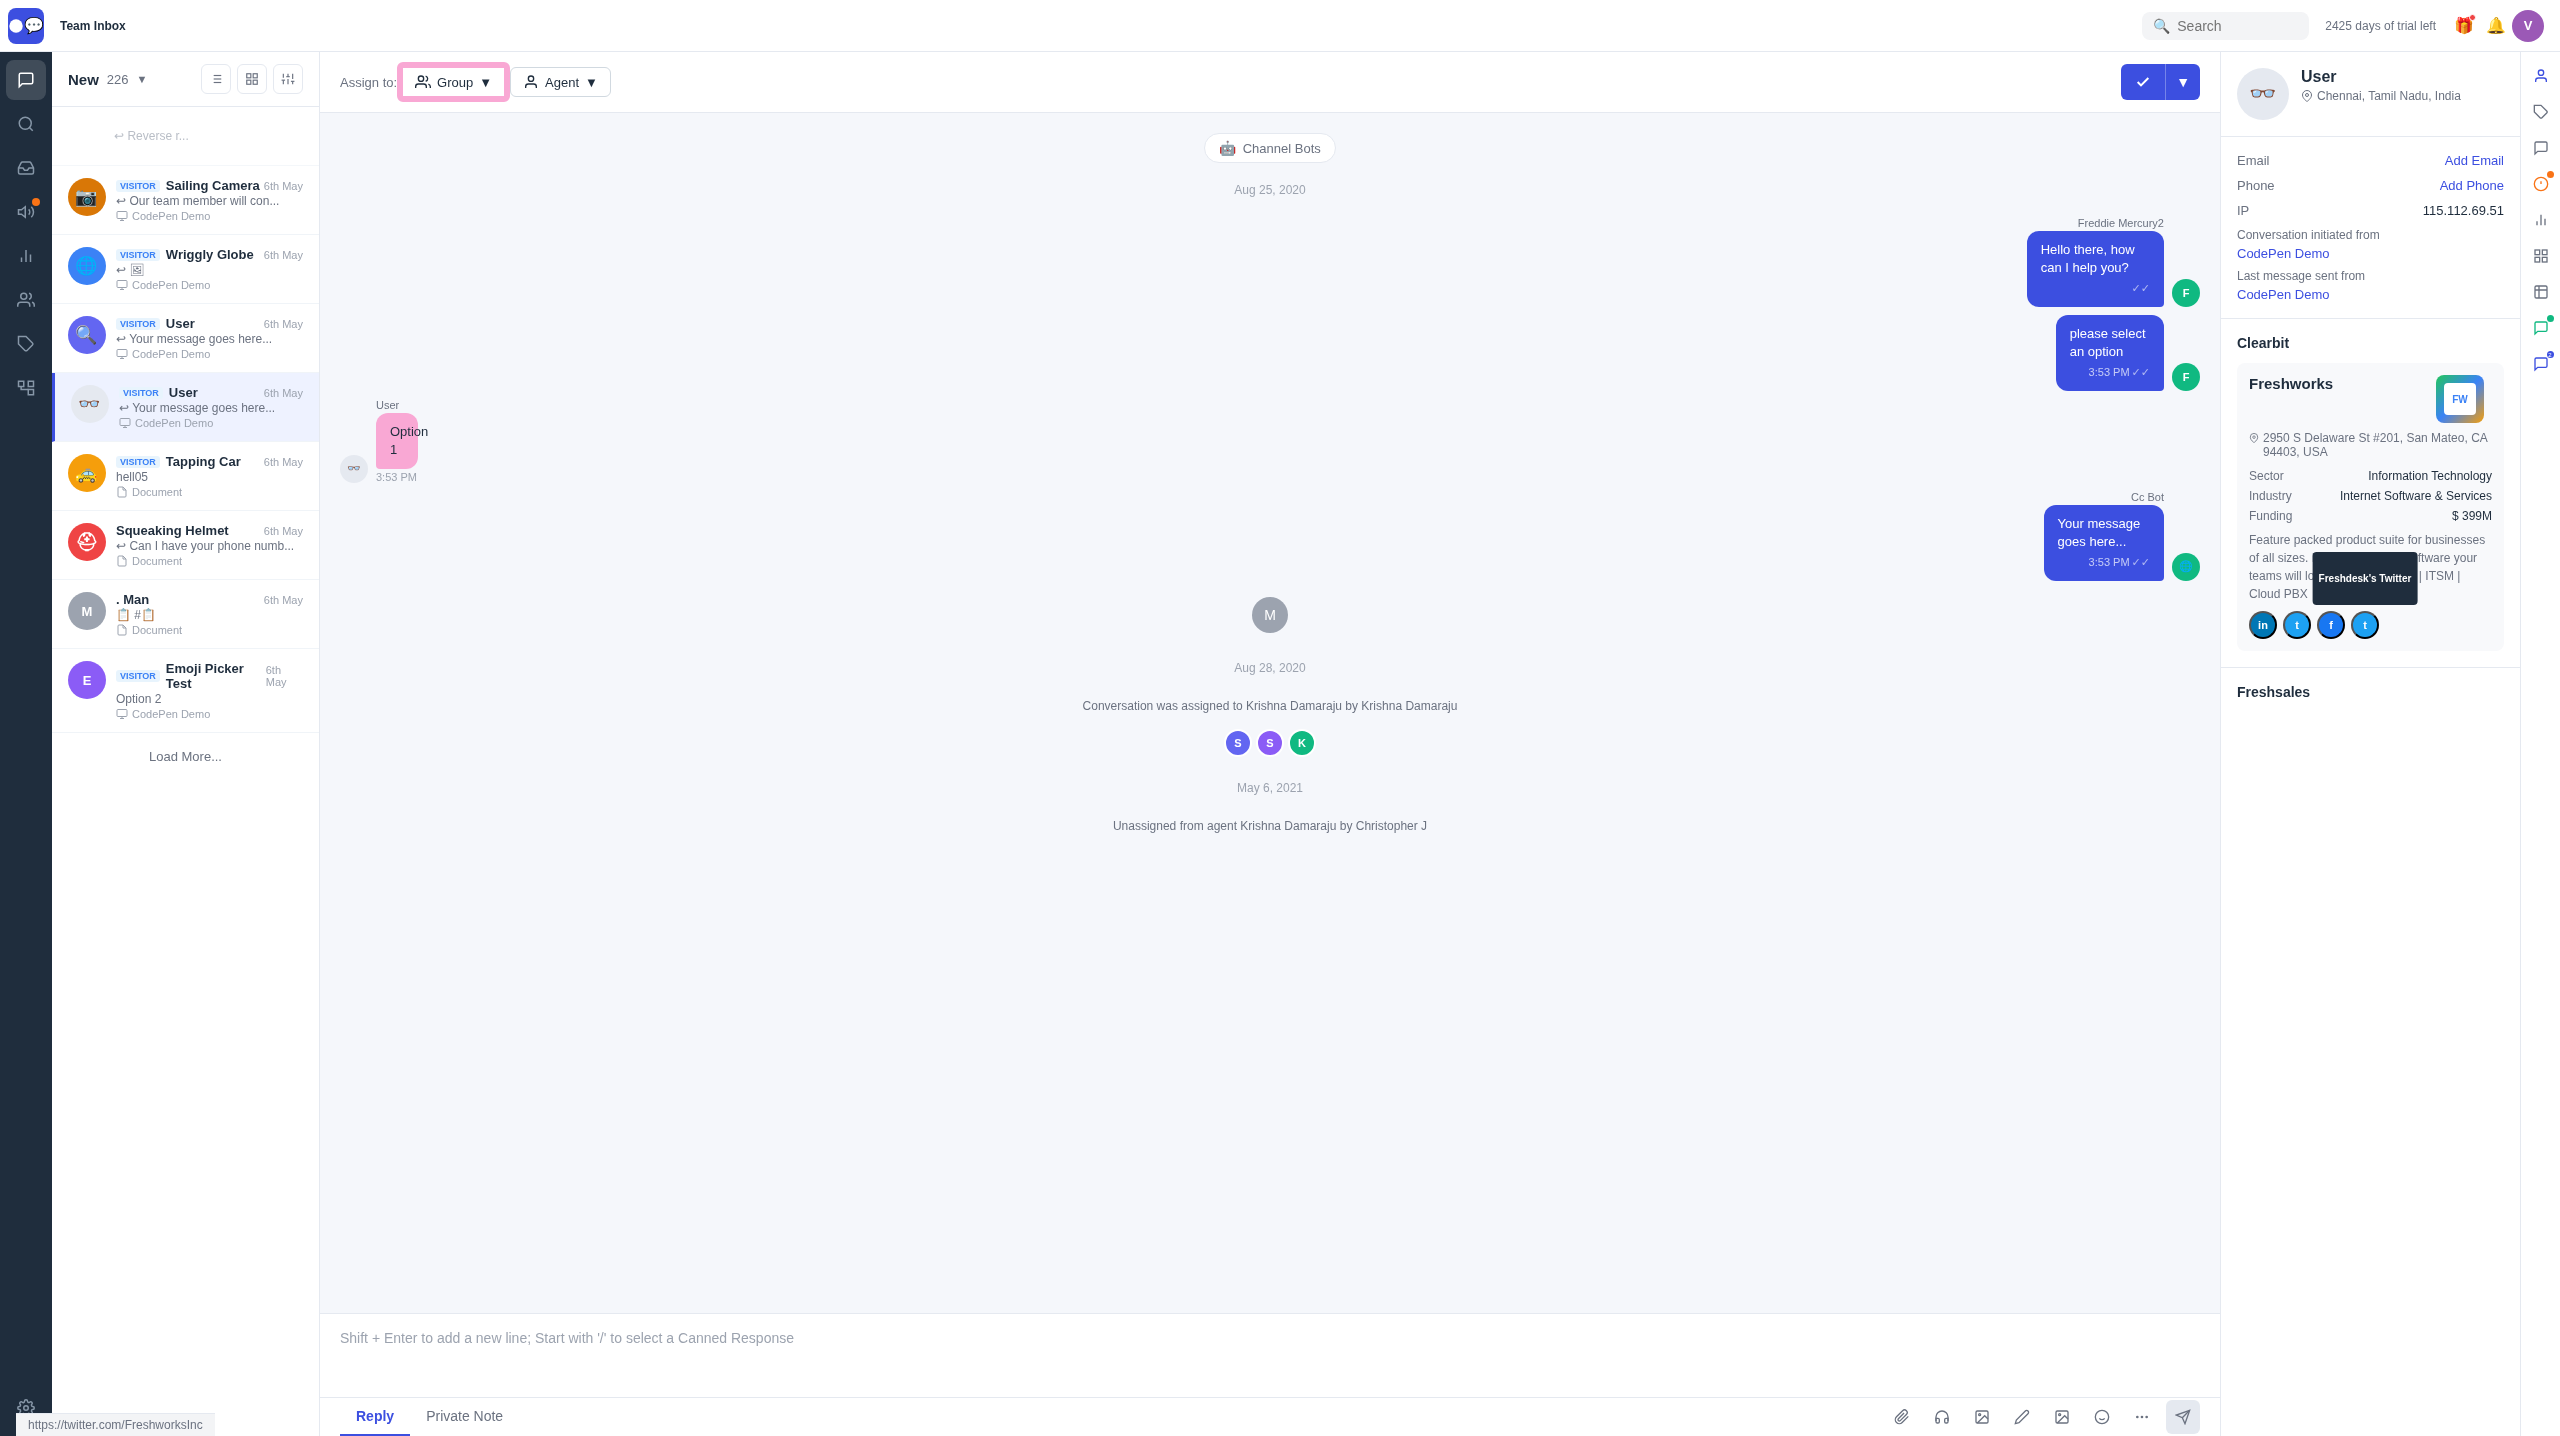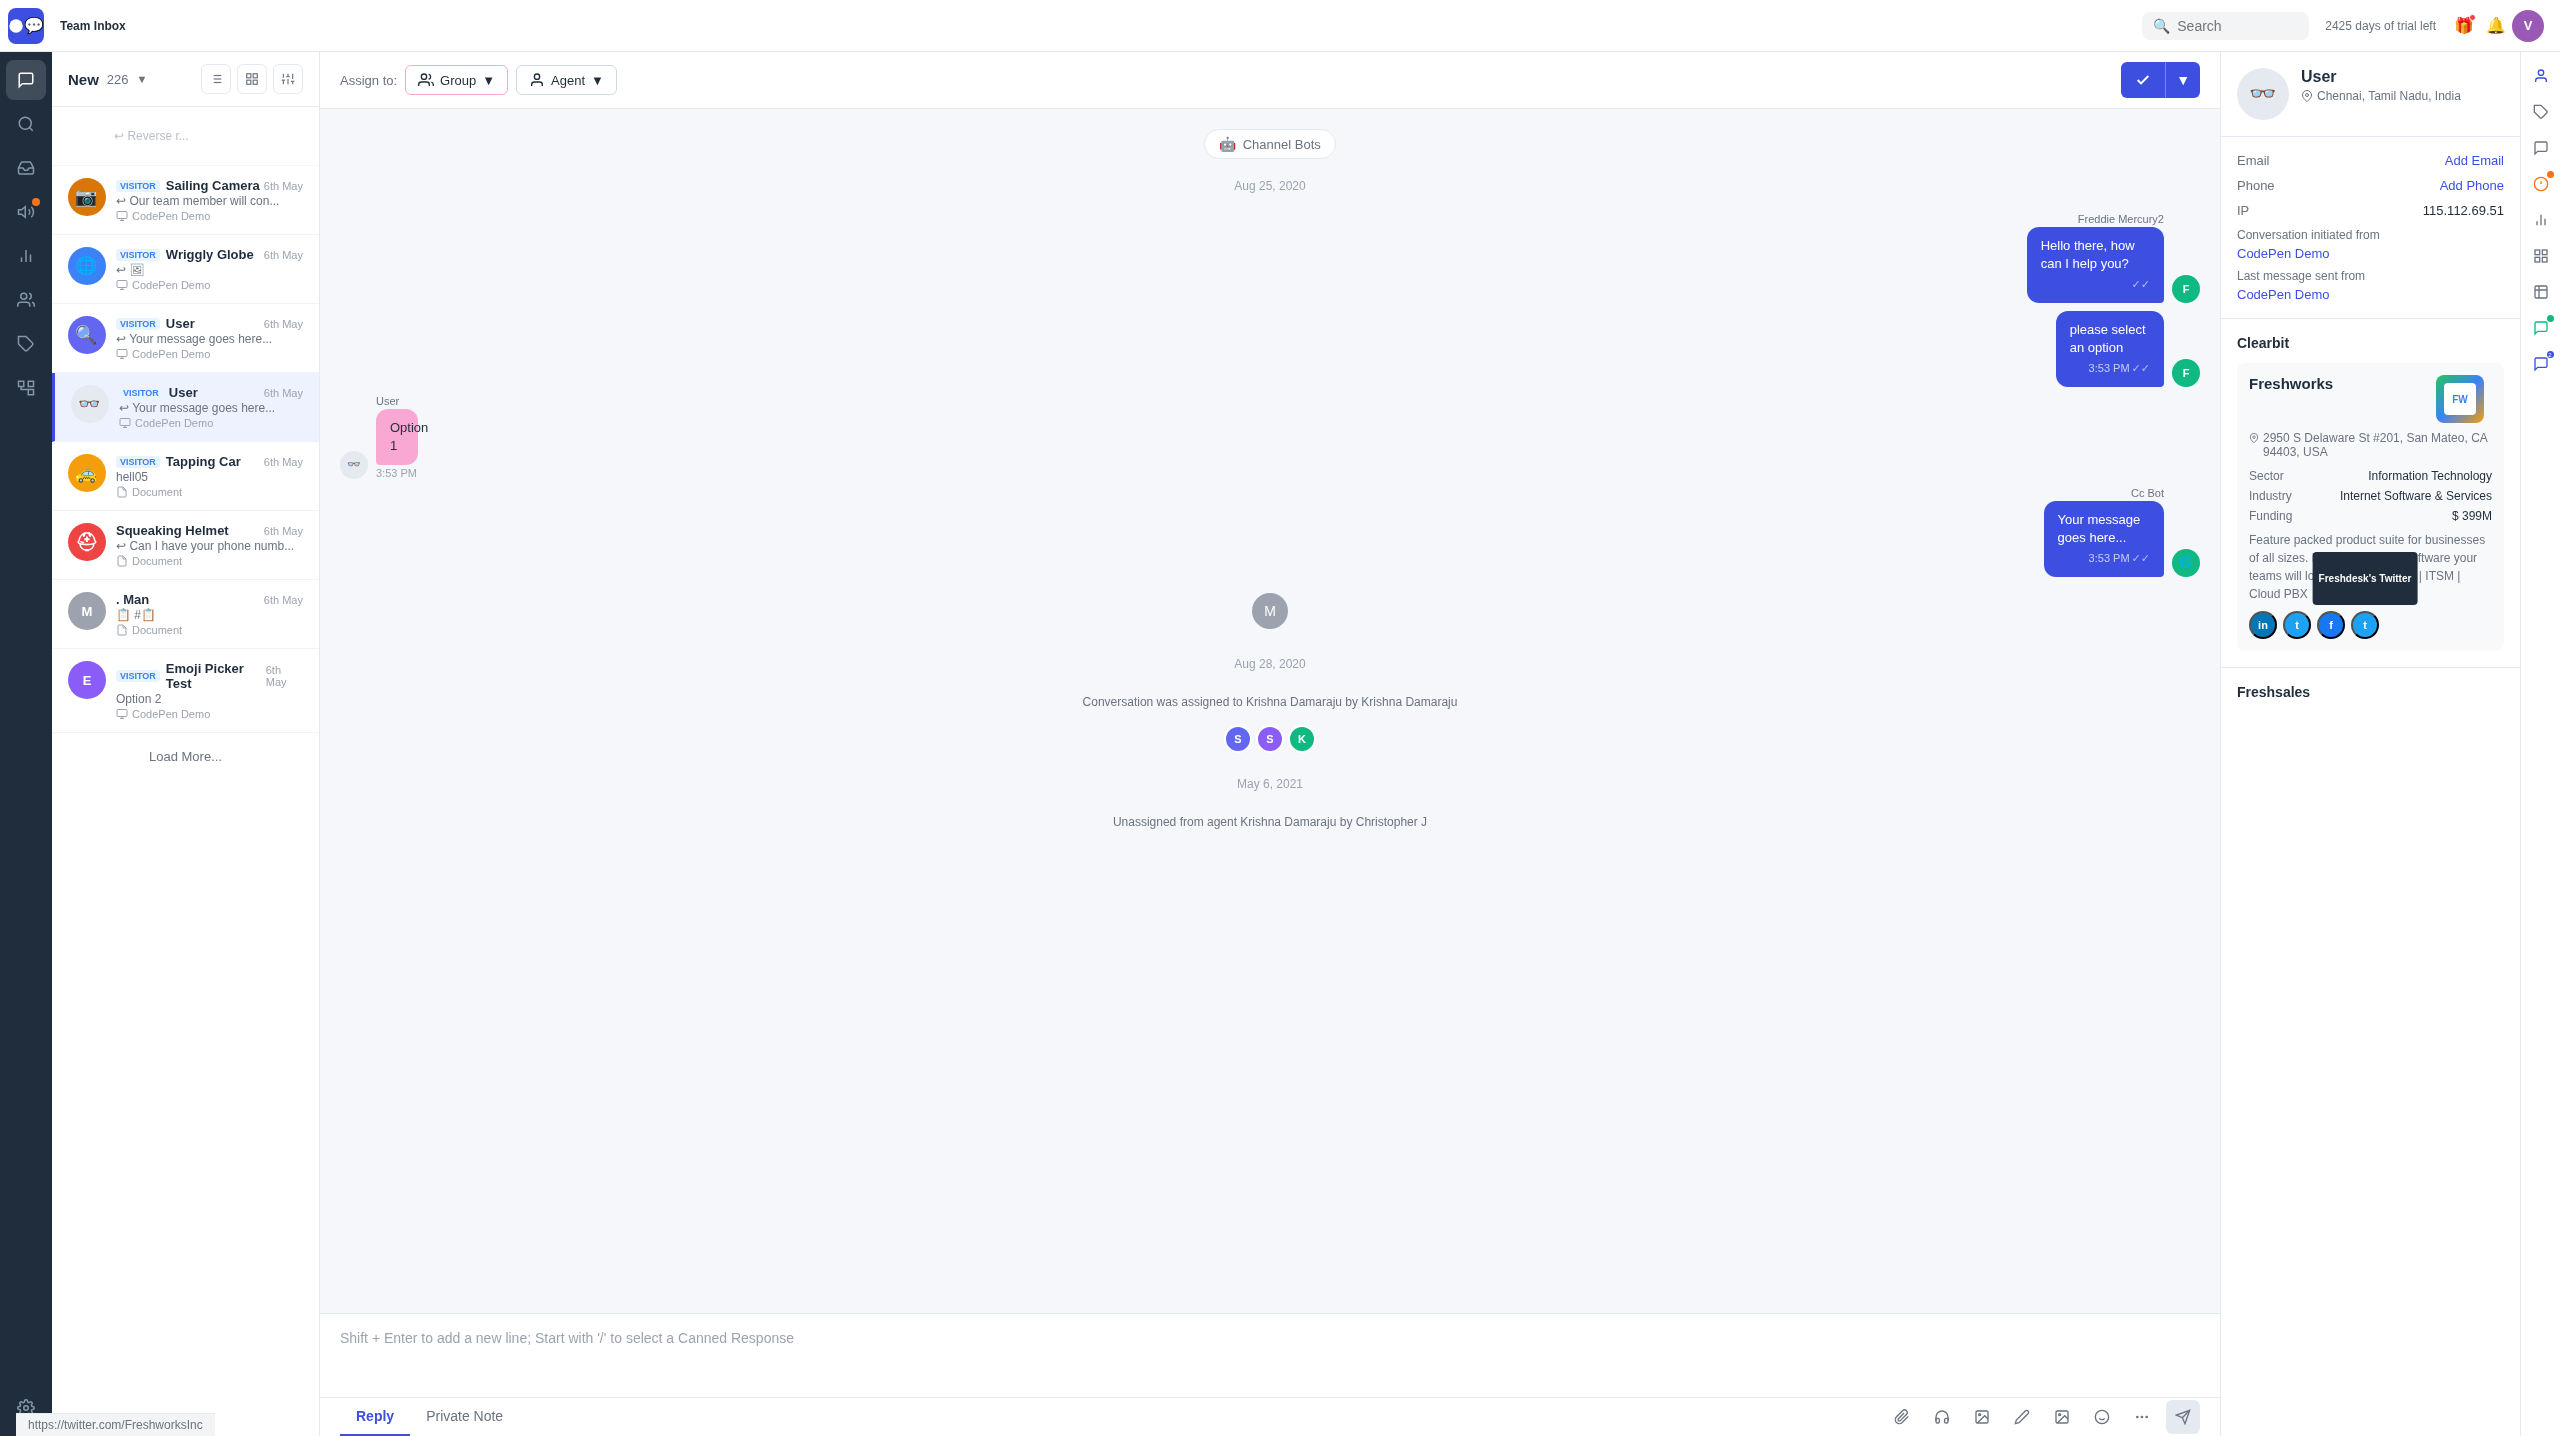--- a/index.html
+++ b/index.html
@@ -391,23 +391,23 @@
             </div>
           </div>
         </div>
 
         <div class="load-more">Load More...</div>
       </div>
     </div>
 
     <div class="main-area">
 
-      <div style="background:#fff;border-bottom:1px solid #e5e9f0;padding:10px 20px;display:flex;align-items:center;gap:8px;">
+      <div style="background:#fff;border-bottom:1px solid #e5e9f0;padding:10px 20px;display:flex;align-items:center;gap:0;">
         <span style="font-size:13px;color:#6b7280;">Assign to:</span>
-        <button style="display:flex;align-items:center;gap:6px;padding:6px 12px;border:1px solid #f9a8d4;border-radius:6px;background:#fff;cursor:pointer;font-size:13px;color:#1f2d3d;">
+        <button style="display:flex;align-items:center;gap:6px;padding:6px 12px;border:6px solid #f9a8d4;border-radius:6px;background:#fff;cursor:pointer;font-size:13px;color:#1f2d3d;">
           <svg width="16" height="16" viewBox="0 0 24 24" fill="none" stroke="currentColor" stroke-width="2">
               <path d="M17 21v-2a4 4 0 00-4-4H5a4 4 0 00-4 4v2"></path>
               <circle cx="9" cy="7" r="4"></circle>
               <path d="M23 21v-2a4 4 0 00-3-3.87"></path>
               <path d="M16 3.13a4 4 0 010 7.75"></path>
             </svg>
           <span>Group</span>
           <span>▼</span>
         </button>
         <button style="display:flex;align-items:center;gap:6px;padding:6px 12px;border:1px solid #d1d9e0;border-radius:6px;background:#fff;cursor:pointer;font-size:13px;color:#1f2d3d;">

